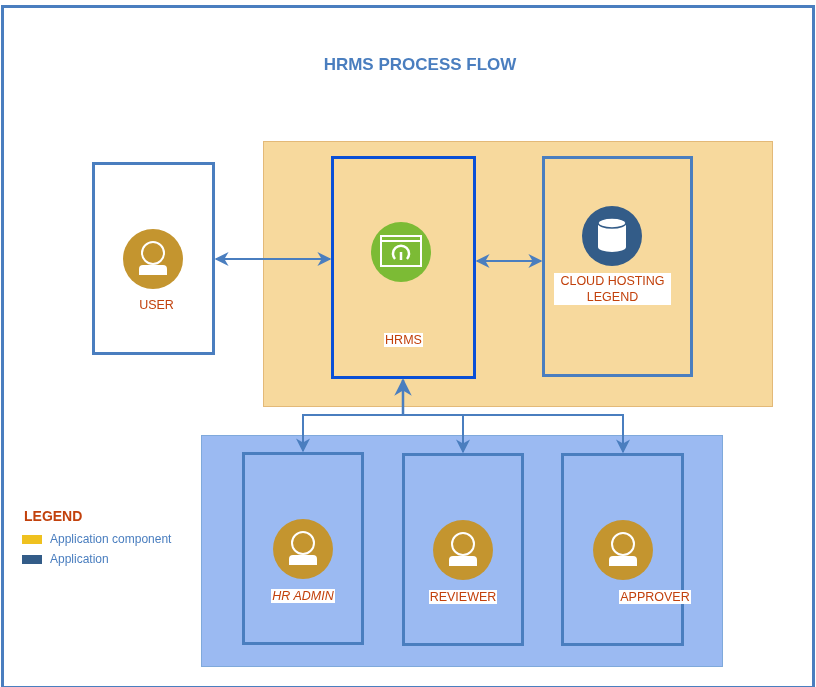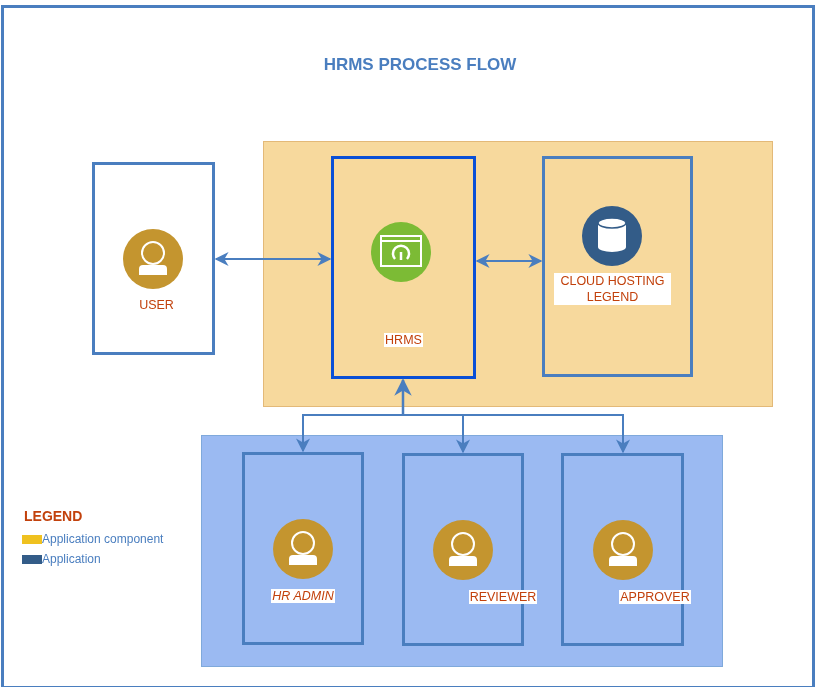--- a/index.html
+++ b/index.html
@@ -8,21 +8,21 @@
   .title { position:absolute; left:0; width:840px; top:55px; text-align:center; font-weight:bold; font-size:17px; color:#4a7ebf; }
   .app-zone { position:absolute; left:263px; top:141px; width:508px; height:264px; background:#f7d99d; border:1px solid #e3b978; }
   .mgmt-zone { position:absolute; left:201px; top:435px; width:520px; height:230px; background:#9bbaf2; border:1px solid #7fa9db; }
   .box { position:absolute; border:3px solid #4a7ebf; box-sizing:border-box; }
   .box.hrms { border-color:#0a4fd6; }
   .node-label { position:absolute; font-size:12.5px; color:#c2410c; text-align:center; line-height:16px; }
   .node-label span { background:#ffffff; padding:0 1px; }
   .node-label.plain span { background:transparent; }
   .icon-circle { position:absolute; width:60px; height:60px; border-radius:50%; }
   .legend-title { position:absolute; left:24px; top:508px; font-weight:bold; font-size:14px; color:#c2410c; }
-  .legend-item { position:absolute; left:22px; font-size:12px; color:#4a7ebf; display:flex; align-items:center; }
+  .legend-item { position:absolute; left:22px; font-size:12px; color:#4a7ebf; display:flex; align-items:center; gap:8px; }
   .swatch { width:20px; height:9px; display:inline-block; }
   svg.conn { position:absolute; left:0; top:0; }
 </style>
 </head>
 <body>
 
 <div class="frame"></div>
 
 <div class="title" style="left:0;width:840px;">HRMS PROCESS FLOW</div>
 
@@ -70,21 +70,21 @@
 </div>
 <div class="node-label" style="left:242px;top:588px;width:122px;font-style:italic;"><span>HR ADMIN</span></div>
 
 <div class="box" style="left:402px;top:453px;width:122px;height:193px;"></div>
 <div class="icon-circle" style="left:433px;top:520px;background:#c4952f;">
   <svg width="60" height="60" viewBox="0 0 60 60">
       <circle cx="30" cy="24" r="11" fill="none" stroke="#fff" stroke-width="2"></circle>
       <path d="M16 46 v-6 a4 4 0 0 1 4-4 h20 a4 4 0 0 1 4 4 v6 z" fill="#fff"></path>
     </svg>
 </div>
-<div class="node-label" style="left:402px;top:589px;width:122px;padding-left:40px;"><span>REVIEWER</span></div>
+<div class="node-label" style="left:402px;top:589px;width:122px;"><span>REVIEWER</span></div>
 
 <div class="box" style="left:561px;top:453px;width:123px;height:193px;"></div>
 <div class="icon-circle" style="left:593px;top:520px;background:#c4952f;">
   <svg width="60" height="60" viewBox="0 0 60 60">
       <circle cx="30" cy="24" r="11" fill="none" stroke="#fff" stroke-width="2"></circle>
       <path d="M16 46 v-6 a4 4 0 0 1 4-4 h20 a4 4 0 0 1 4 4 v6 z" fill="#fff"></path>
     </svg>
 </div>
 <div class="node-label" style="left:561px;top:589px;width:140px;margin-left:24px;"><span>APPROVER</span></div>
 

